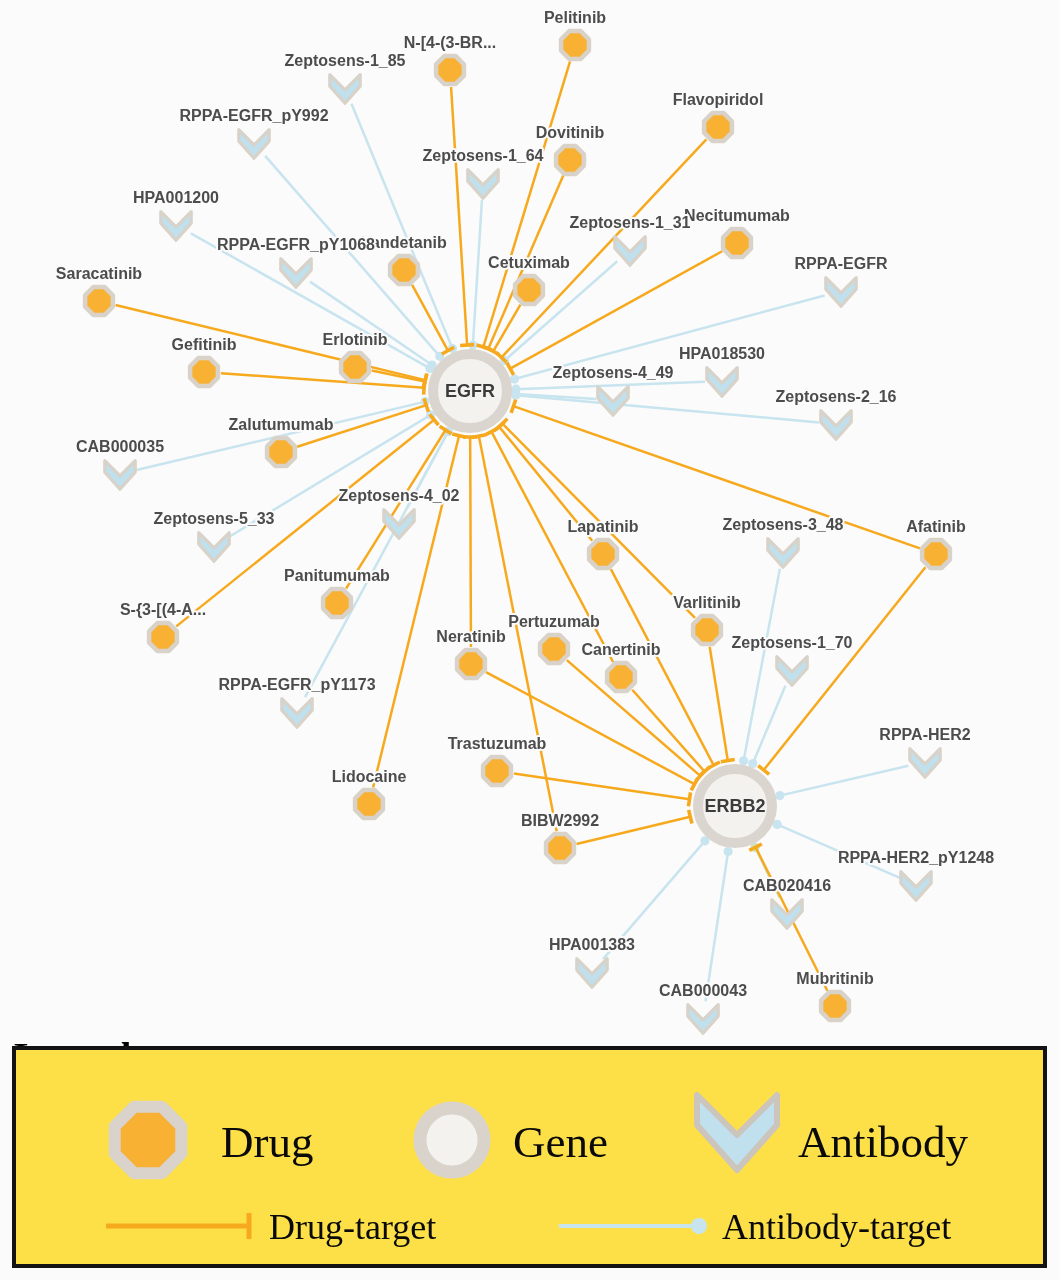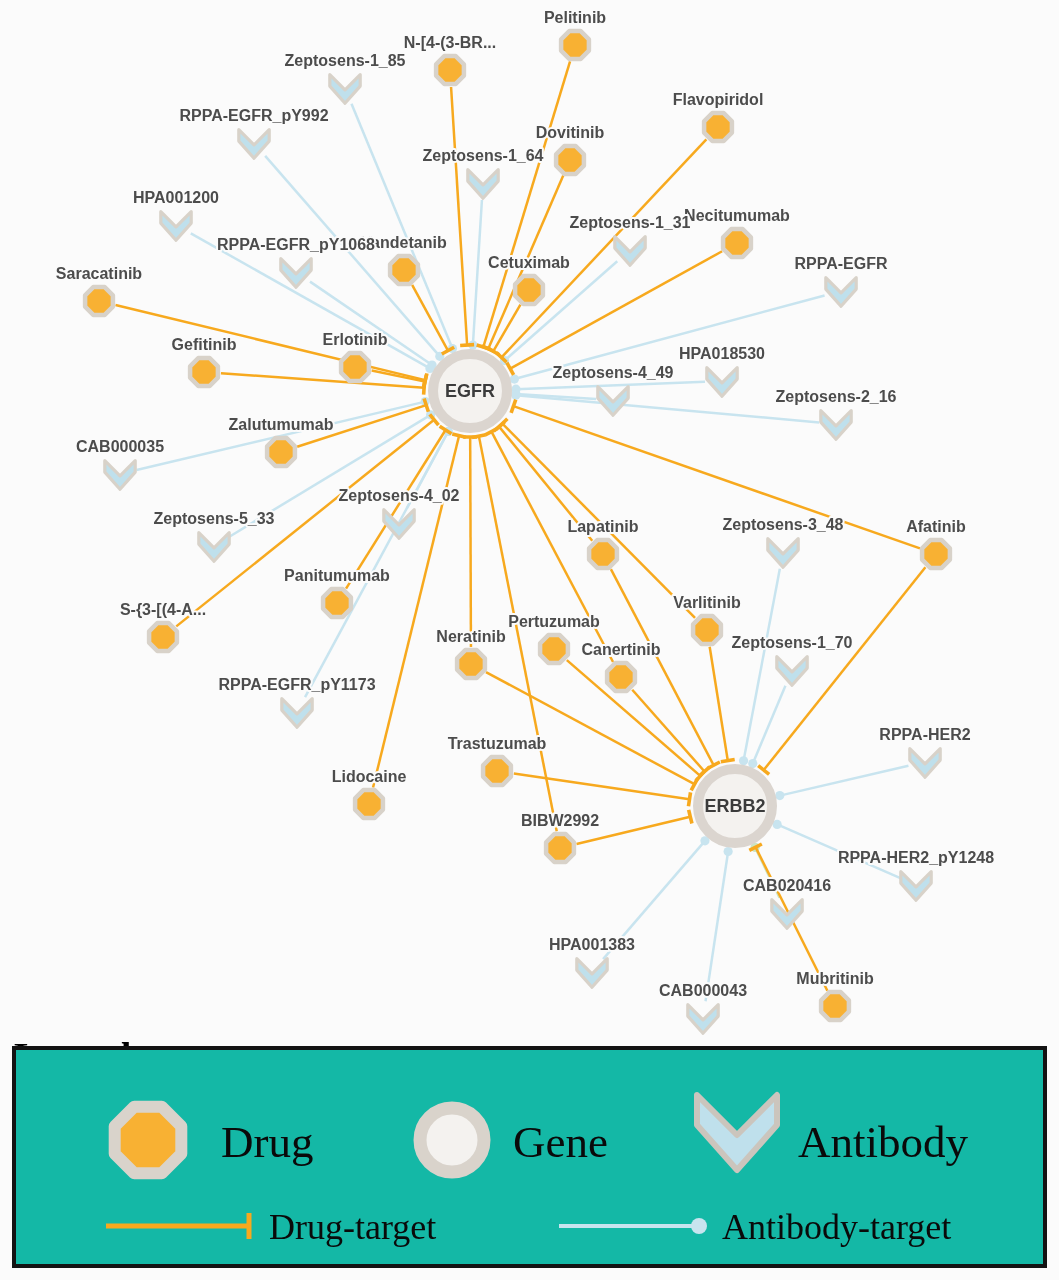--- a/index.html
+++ b/index.html
@@ -12,21 +12,21 @@
   .gene-label{
     font-family:"Liberation Sans",sans-serif;font-weight:bold;font-size:18px;
     fill:#3B3B3B;
   }
   #legend-title{
     position:absolute;left:14px;top:1035px;
     font-family:"Liberation Serif",serif;font-weight:bold;font-size:37px;color:#000;
   }
   #legend-box{
     position:absolute;left:12px;top:1046px;width:1027px;height:214px;
-    border:4px solid #131313;background:#14b8a6;
+    border:4px solid #131313;background:#fde047;
   }
   .legend-label{font-family:"Liberation Serif",serif;font-size:45px;fill:#0A0A0A;}
   .legend-sub{font-family:"Liberation Serif",serif;font-size:36px;fill:#0A0A0A;}
 </style>
 </head>
 <body>
 
 <div id="stage">
 
   <svg id="graph-svg" width="1059" height="1045">

